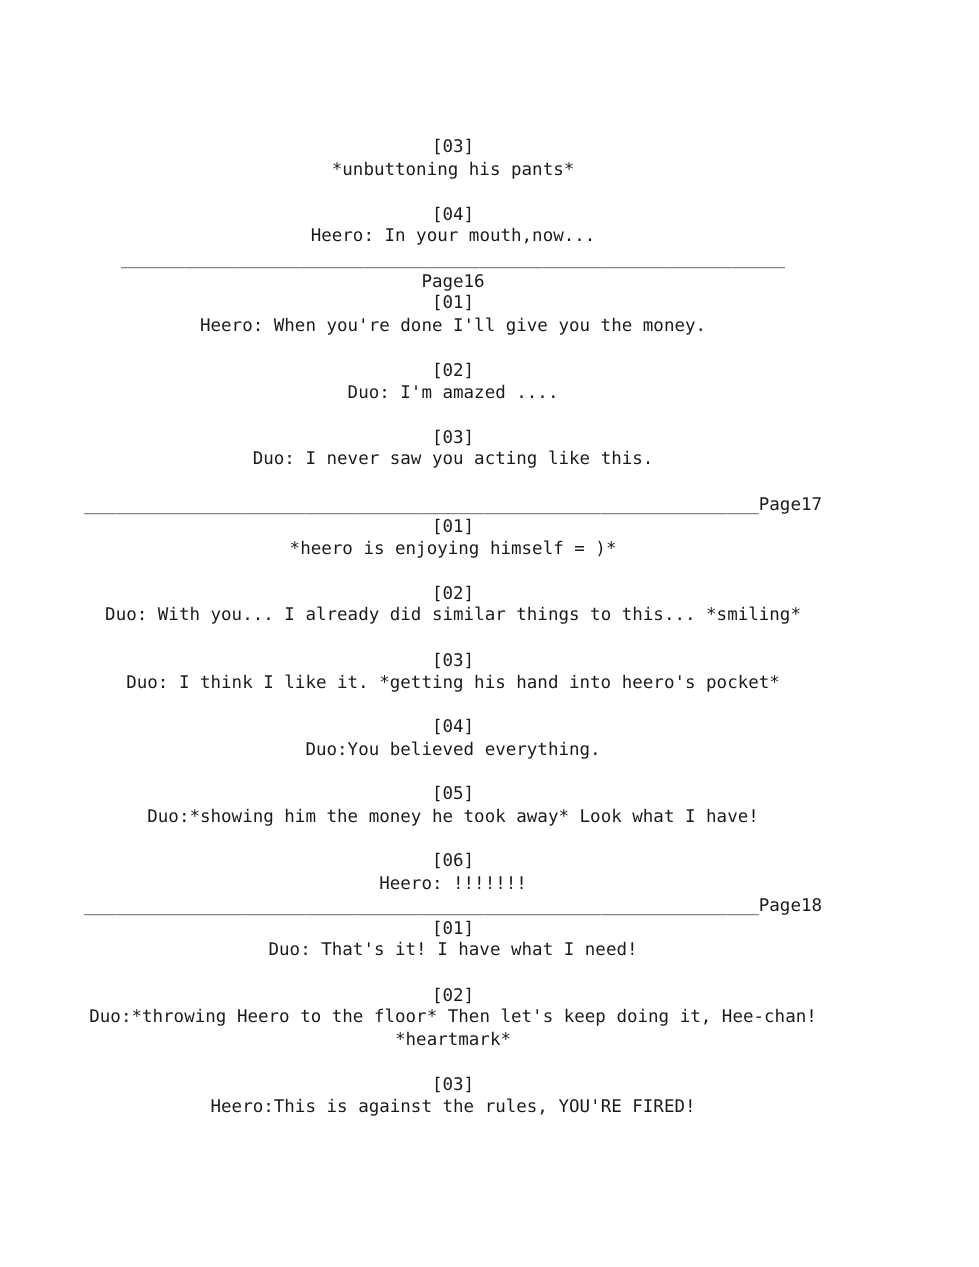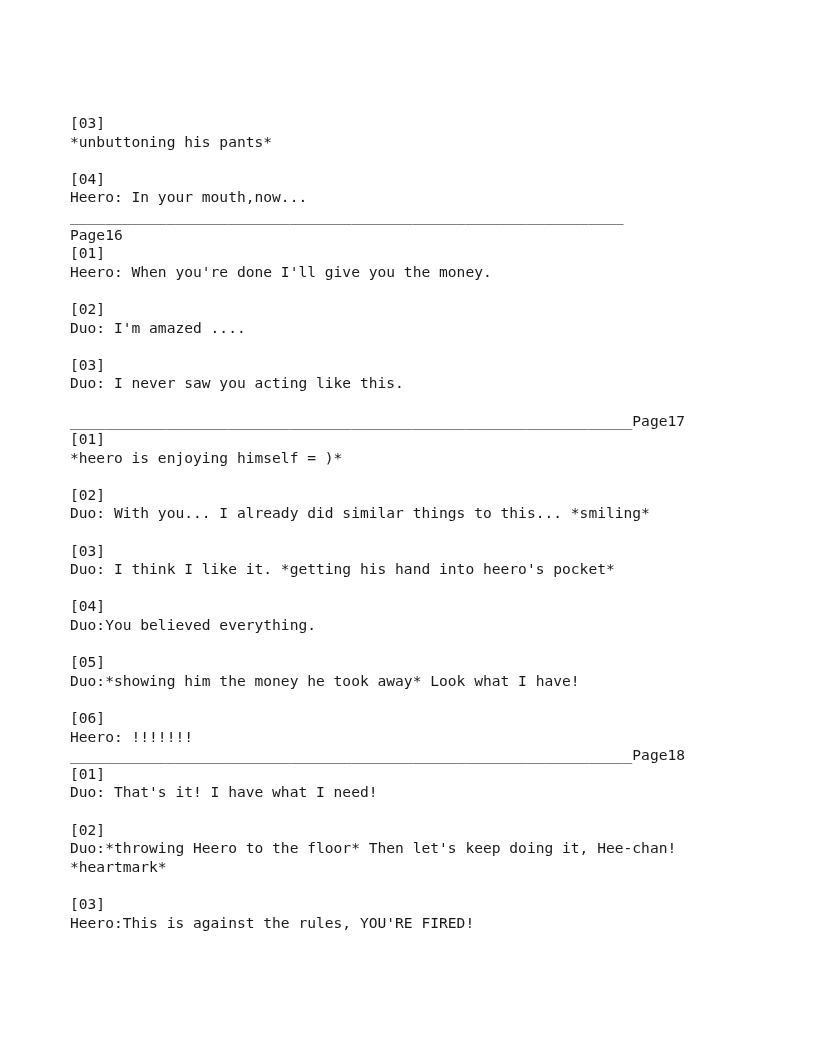--- a/index.html
+++ b/index.html
@@ -6,20 +6,21 @@
     margin: 0;
     padding: 0;
     background: #ffffff;
   }
   .page {
     position: relative;
     width: 816px;
     height: 1056px;
     background: #ffffff;
     overflow: hidden;
+    text-align: center;
   }
   .content {
     position: absolute;
     left: 70px;
     top: 114px;
     font-family: "DejaVu Sans Mono", "Liberation Mono", monospace;
     font-size: 14.6px;
     line-height: 18.6px;
     color: #1a1a1a;
     white-space: pre;

